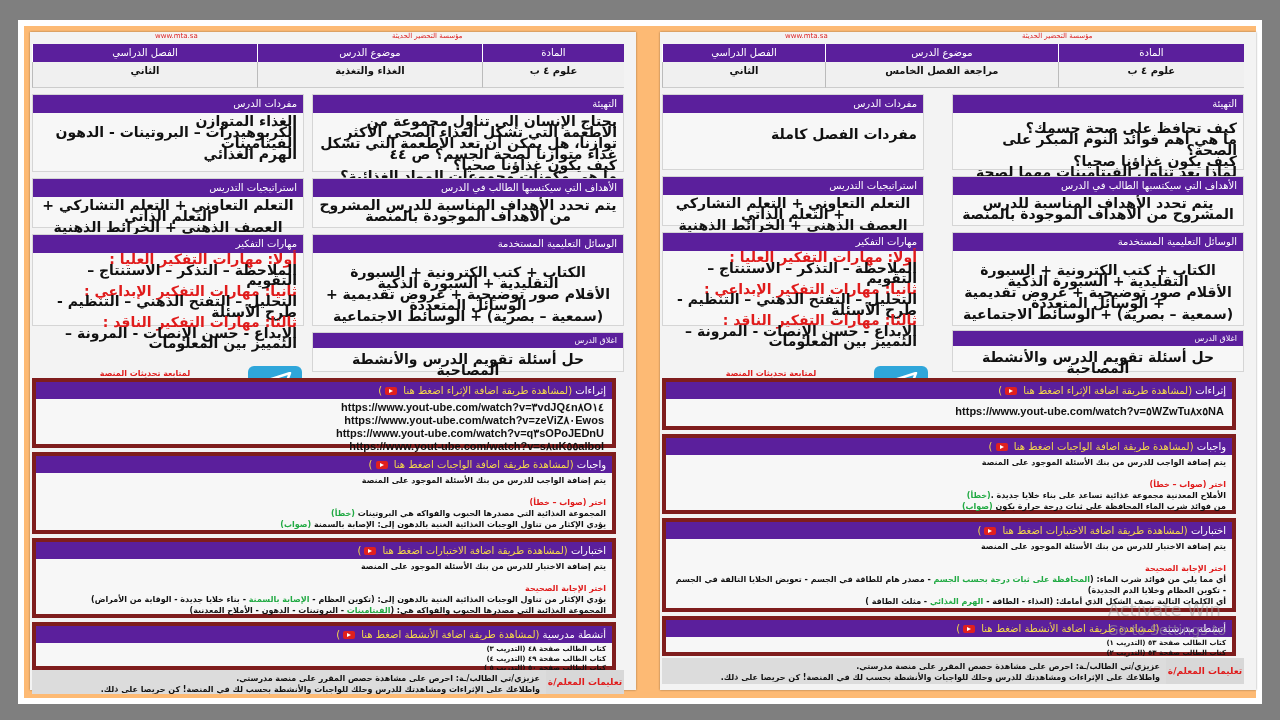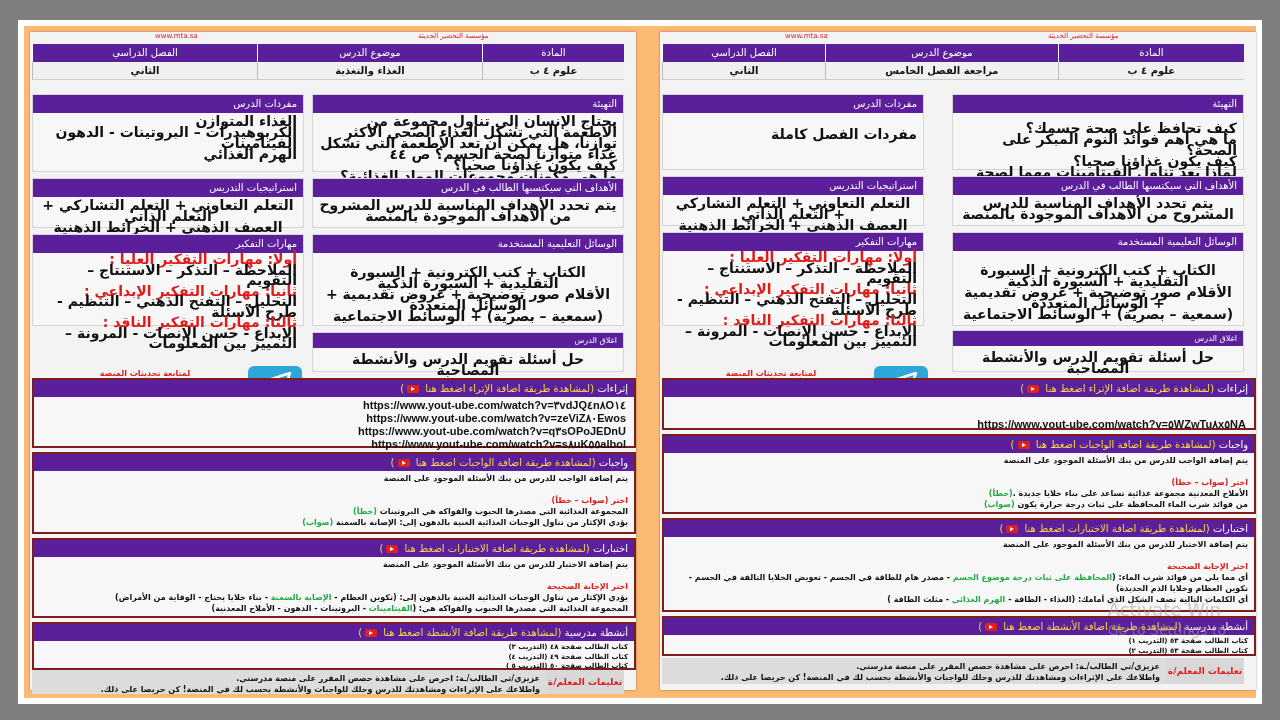--- a/index.html
+++ b/index.html
@@ -23,47 +23,47 @@
     box-shadow: 0 0 2px rgba(0,0,0,0.4);
   }
   .page.left { left: 6px; }
   .page.right { left: 636px; width: 596px; }
 
   .topline {
     position: absolute; top: 0; left: 0; right: 0; height: 10px;
     font-size: 7px; color: #d22; direction: ltr;
   }
   .topline .site { position: absolute; left: 125px; top: 0; }
-  .topline .org { position: absolute; left: 388px; top: 0; }
+  .topline .org { position: absolute; left: 362px; top: 0; }
 
   .meta { position: absolute; top: 12px; left: 2px; right: 12px; }
   .meta-head, .meta-vals { display: flex; direction: rtl; }
   .meta-head div {
     background: #5b1f9c; color: #fff; font-size: 10px; text-align: center;
     height: 18px; line-height: 18px; border-left: 1px solid #fff;
   }
   .meta-vals div {
     background: #f0f0f0; color: #111; font-size: 10px; font-weight: bold; text-align: center;
-    height: 18px; line-height: 18px; border-left: 1px solid #bbb; border-bottom: 1px solid #ccc;
+    height: 26px; line-height: 18px; border-left: 1px solid #bbb; border-bottom: 1px solid #ccc;
   }
   .c1 { width: 38%; } .c2 { width: 38%; } .c3 { width: 24%; }
   .right .c1 { width: 28%; } .right .c2 { width: 40%; } .right .c3 { width: 32%; }
 
   .box { position: absolute; background: #f7f7f7; border: 1px solid #d5d5d5; }
   .box .hd {
     background: #5b1f9c; color: #fff; font-size: 10px; height: 18px; line-height: 18px;
     padding-right: 6px; text-align: right;
   }
   .box .bd { font-size: 14px; color: #111; padding: 3px 6px; line-height: 11px; text-align: right; font-weight: bold; }
   .box .bd.center { text-align: center; }
   .red { color: #e01b1b; }
   .green { color: #22aa44; }
   .yellow { color: #f5d94a; }
 
-  .wide { position: absolute; left: 2px; right: 0; background: #f7f7f7; border: 2px solid #7f1d1d; }
+  .wide { position: absolute; left: 2px; right: 20px; background: #f7f7f7; border: 4px solid #7f1d1d; }
   .wide .hd {
     background: #5b1f9c; color: #fff; font-size: 10px; height: 17px; line-height: 17px;
     padding-right: 6px; text-align: right;
   }
   .yt {
     display: inline-block; width: 12px; height: 8px; background: #e0201e; border-radius: 2px;
     vertical-align: middle; position: relative; margin: 0 3px;
   }
   .yt::after {
     content: ""; position: absolute; left: 4px; top: 2px;
@@ -206,21 +206,21 @@
   <div class="wide" style="top:506px; height:80px;">
     <div class="hd">
       <span>اختبارات</span>
       <span class="yellow">(لمشاهدة طريقة اضافة الاختبارات اضغط هنا</span>
       <span class="yt"></span><span class="yellow">)</span>
     </div>
     <div class="bd">
       <div>يتم إضافة الاختبار للدرس من بنك الأسئلة الموجود على المنصة</div>
       <div style="height:11px;"></div>
       <div class="red">اختر الإجابة الصحيحة</div>
-      <div><span>يؤدي الإكثار من تناول الوجبات الغذائية الغنية بالدهون إلى:  (تكوين العظام  - </span><span class="green">الإصابة بالسمنة</span><span> - بناء خلايا يحتاج  - الوقاية من الأمراض)</span></div>
+      <div><span>يؤدي الإكثار من تناول الوجبات الغذائية الغنية بالدهون إلى:  (تكوين العظام  - </span><span class="green">الإصابة بالسمنة</span><span> - بناء خلايا جديدة  - الوقاية من الأمراض)</span></div>
       <div><span>المجموعة الغذائية التي مصدرها الحبوب والفواكه هي:  (</span><span class="green">الفيتامينات</span><span> - البروتينات  - الدهون  - الأملاح المعدنية)</span></div>
     </div>
   </div>
 
   <div class="wide" style="top:590px; height:48px;">
     <div class="hd">
       <span>أنشطة مدرسية</span>
       <span class="yellow">(لمشاهدة طريقة اضافة الأنشطة اضغط هنا</span>
       <span class="yt"></span><span class="yellow">)</span>
     </div>
@@ -322,21 +322,21 @@
             </svg>
     </div>
   </div>
 
   <div class="wide" style="top:346px; height:52px;">
     <div class="hd">
       <span>إثراءات</span>
       <span class="yellow">(لمشاهدة طريقة اضافة الإثراء اضغط هنا</span>
       <span class="yt"></span><span class="yellow">)</span>
     </div>
-    <div class="links" style="padding-top:21px;">
+    <div class="links" style="padding-top:6px;">
       <div>https://www.yout-ube.com/watch?v=٥WZwTu٨x٥NA</div>
     </div>
   </div>
 
   <div class="wide" style="top:402px; height:80px;">
     <div class="hd">
       <span>واجبات</span>
       <span class="yellow">(لمشاهدة طريقة اضافة الواجبات اضغط هنا</span>
       <span class="yt"></span><span class="yellow">)</span>
     </div>
@@ -352,21 +352,21 @@
   <div class="wide" style="top:486px; height:94px;">
     <div class="hd">
       <span>اختبارات</span>
       <span class="yellow">(لمشاهدة طريقة اضافة الاختبارات اضغط هنا</span>
       <span class="yt"></span><span class="yellow">)</span>
     </div>
     <div class="bd">
       <div>يتم إضافة الاختبار للدرس من بنك الأسئلة الموجود على المنصة</div>
       <div style="height:11px;"></div>
       <div class="red">اختر الإجابة الصحيحة</div>
-      <div><span>أي مما يلي من فوائد شرب الماء:  (</span><span class="green">المحافظة على ثبات درجة موضوع الجسم</span><span>  - مصدر هام للطاقة في الجسم  - تعويض الخلايا التالفة في الجسم  - تكوين العظام وخلايا الدم الجديدة)</span></div>
+      <div><span>أي مما يلي من فوائد شرب الماء:  (</span><span class="green">المحافظة على ثبات درجة بحسب الجسم</span><span>  - مصدر هام للطاقة في الجسم  - تعويض الخلايا التالفة في الجسم  - تكوين العظام وخلايا الدم الجديدة)</span></div>
       <div><span>أي الكلمات التالية تصف الشكل الذي أمامك:  (الغذاء - الطاقة  - </span><span class="green">الهرم الغذائي</span><span>  - مثلث الطاقة )</span></div>
     </div>
   </div>
 
   <div class="wide" style="top:584px; height:40px;">
     <div class="hd">
       <span>أنشطة مدرسية</span>
       <span class="yellow">(لمشاهدة طريقة اضافة الأنشطة اضغط هنا</span>
       <span class="yt"></span><span class="yellow">)</span>
     </div>

